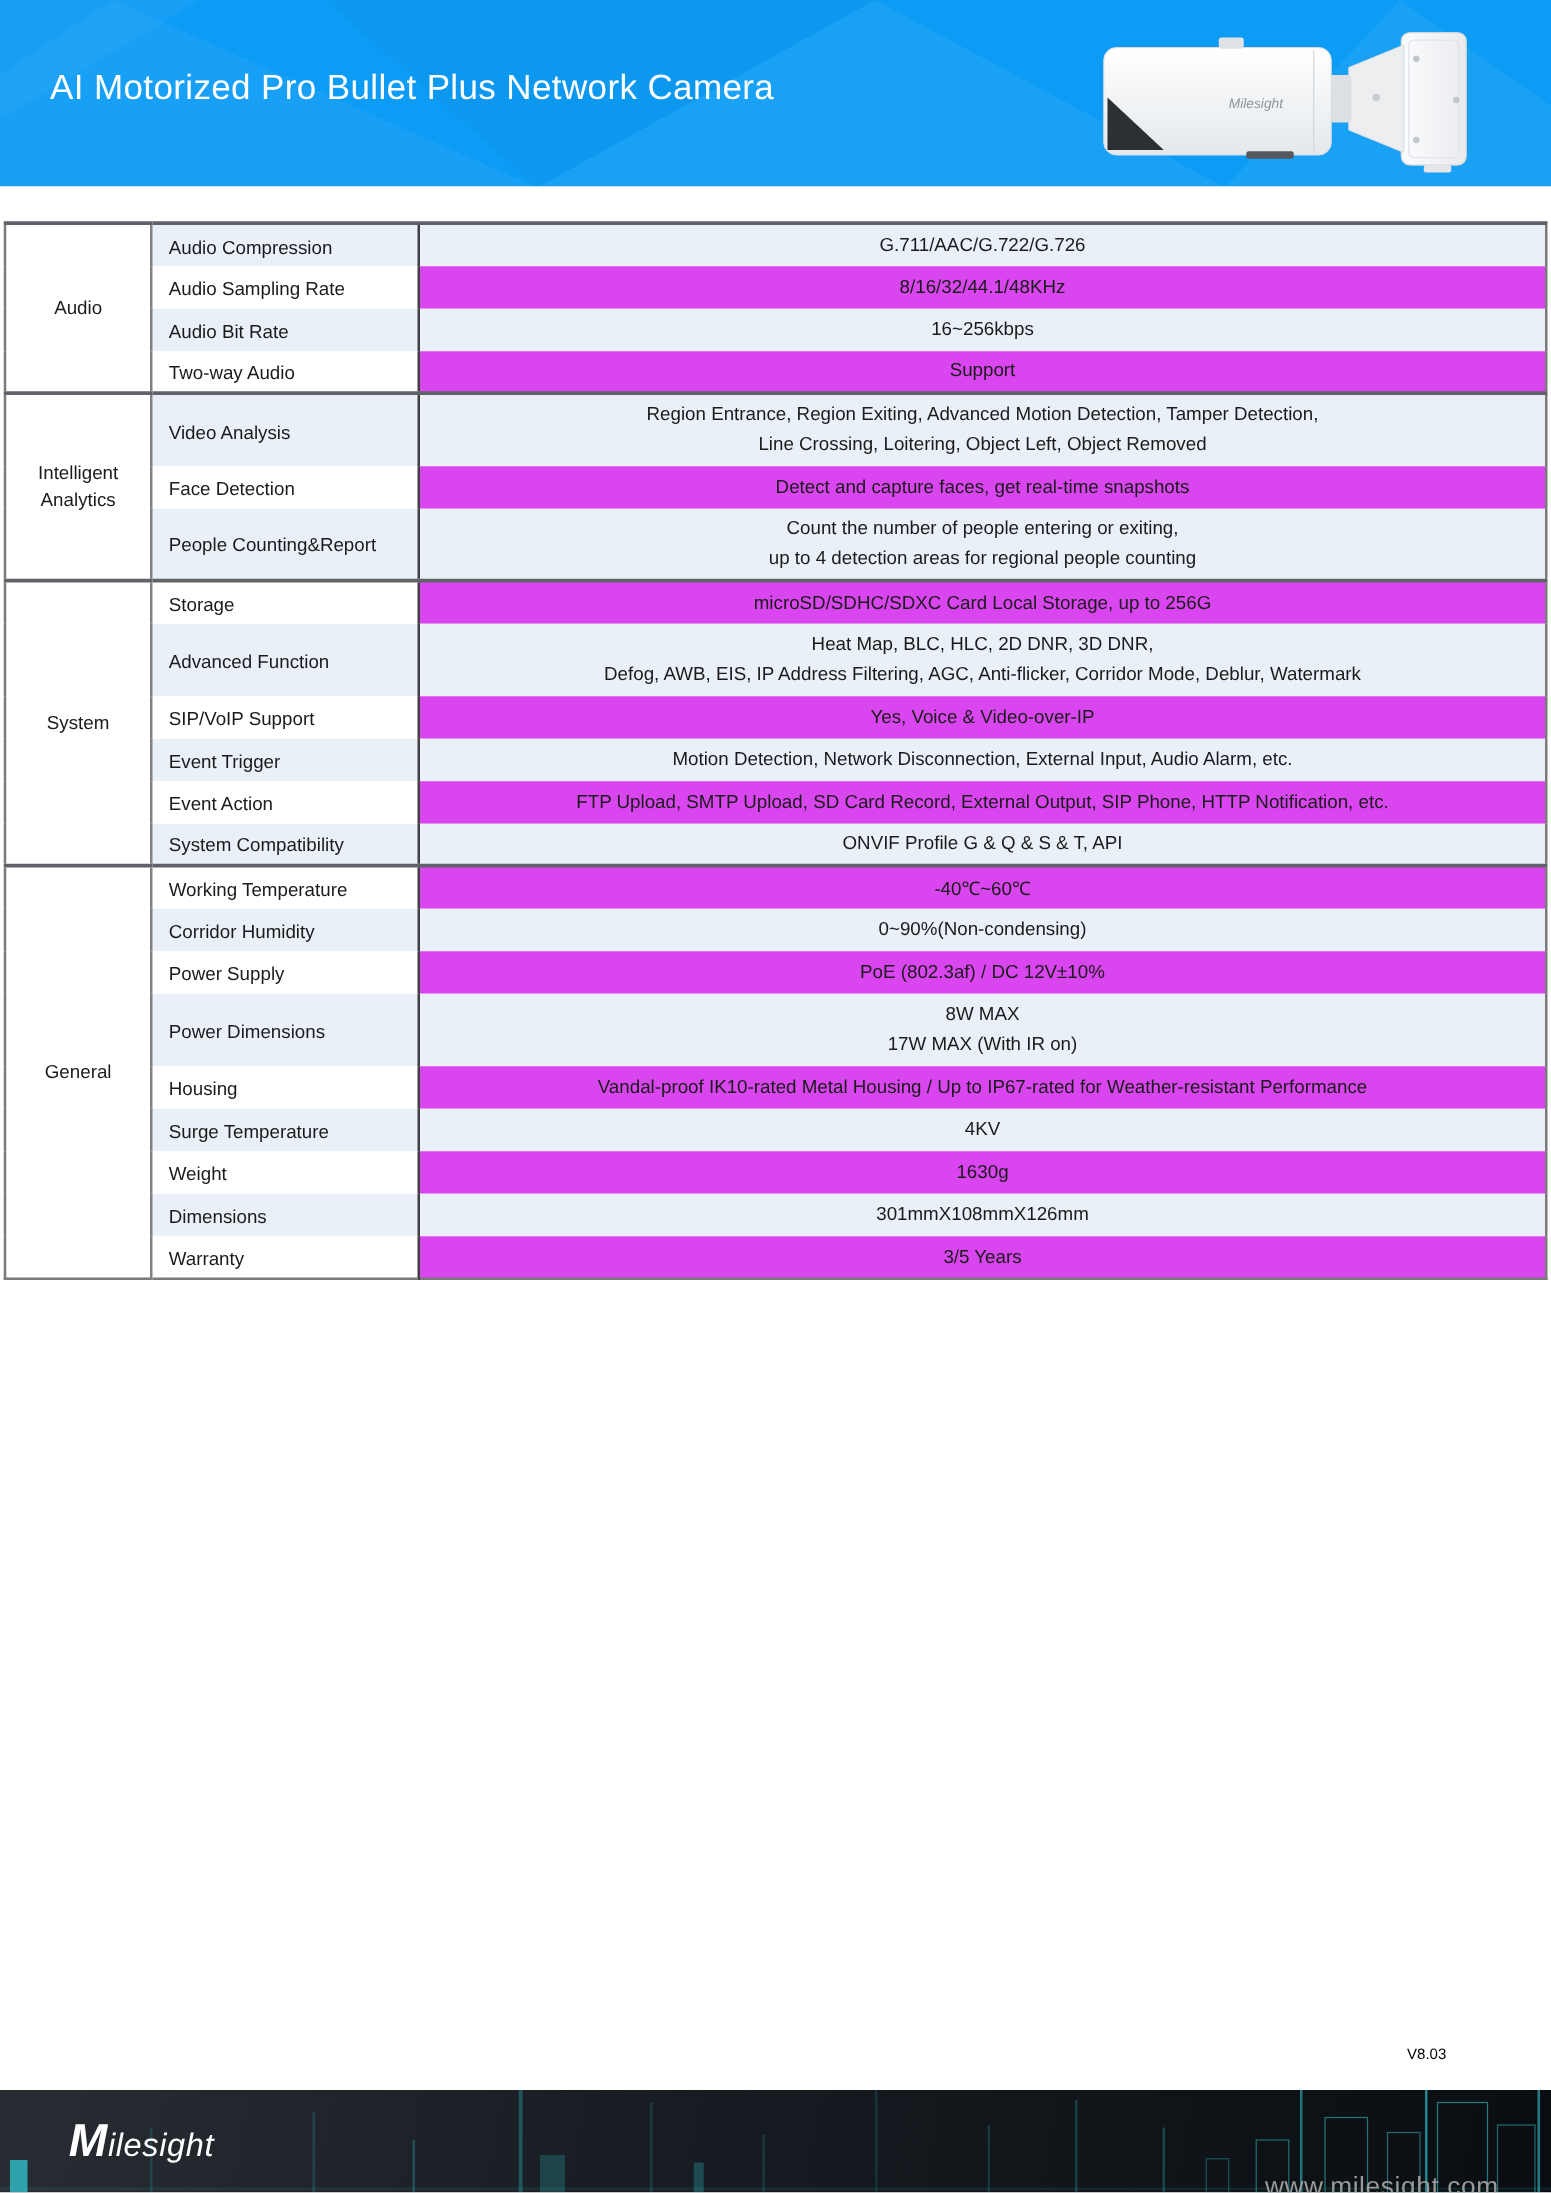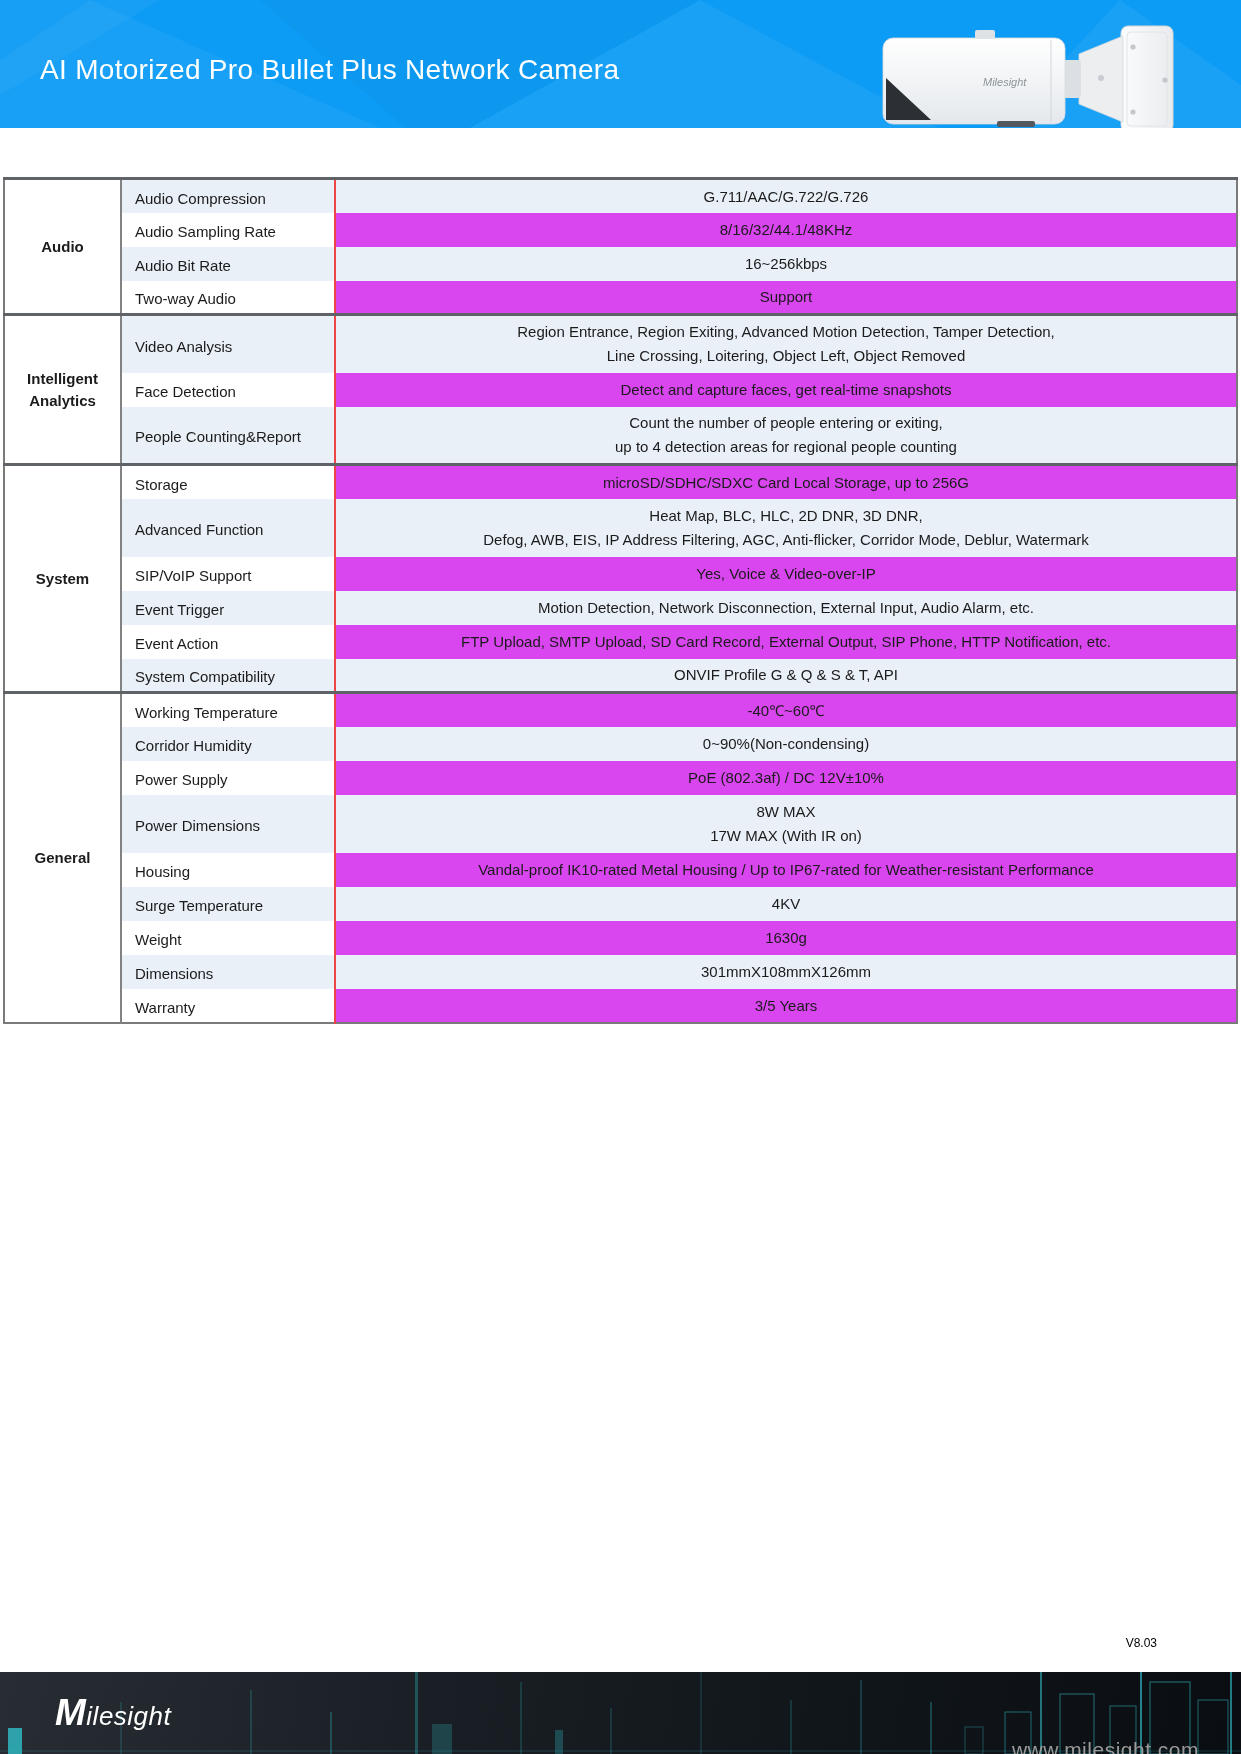--- a/index.html
+++ b/index.html
@@ -3,44 +3,44 @@
 <meta charset="utf-8">
 <style>
   html,body { margin:0; padding:0; }
   body {
     width:1241px; height:1754px; position:relative; background:#ffffff;
     font-family:"Liberation Sans", sans-serif; color:#1b1b1b; overflow:hidden;
   }
 
   
   .banner {
-    position:absolute; top:0; left:0; width:1241px; height:128px;
+    position:absolute; top:0; left:0; width:1241px; height:149px;
     background:#0d9cf5; overflow:hidden;
   }
   .banner svg.facets { position:absolute; top:0; left:0; }
   .banner h1 {
     position:absolute; left:40px; top:54px; margin:0;
     color:#ffffff; font-size:28px; font-weight:400; letter-spacing:.3px;
   }
   .camera-wrap { position:absolute; top:20px; right:62px; width:300px; height:120px; }
 
   
   table.spec {
     position:absolute; top:177px; left:3px; width:1235px;
     border-collapse:collapse; table-layout:fixed;
     border:2px solid #7a7a7a;
   }
   table.spec td { font-size:15px; color:#1b1b1b; vertical-align:middle; }
   td.section-cell {
-    text-align:center; font-weight:bold; font-size:17px; color:#000;
+    text-align:center; font-weight:normal; font-size:17px; color:#000;
     background:#ffffff; border-right:2px solid #828282; line-height:1.45;
     padding:0 6px;
   }
   td.label-cell {
-    padding:4px 6px 0 13px; border-right:2px solid #ef4444; background:#fff;
+    padding:4px 6px 0 13px; border-right:2px solid #404040; background:#fff;
   }
   td.value-cell { text-align:center; white-space:pre-line; padding:4px 14px; background:#d946ef; }
   tr.shaded td.label-cell, tr.shaded td.value-cell { background:#eaf0f8; }
   tr.single { height:34px; }
   tr.multi  { height:58px; }
   tr.multi td.value-cell { line-height:1.6; }
   tr.section-start td { border-top:3px solid #5f6368; }
 
   
   .version {

